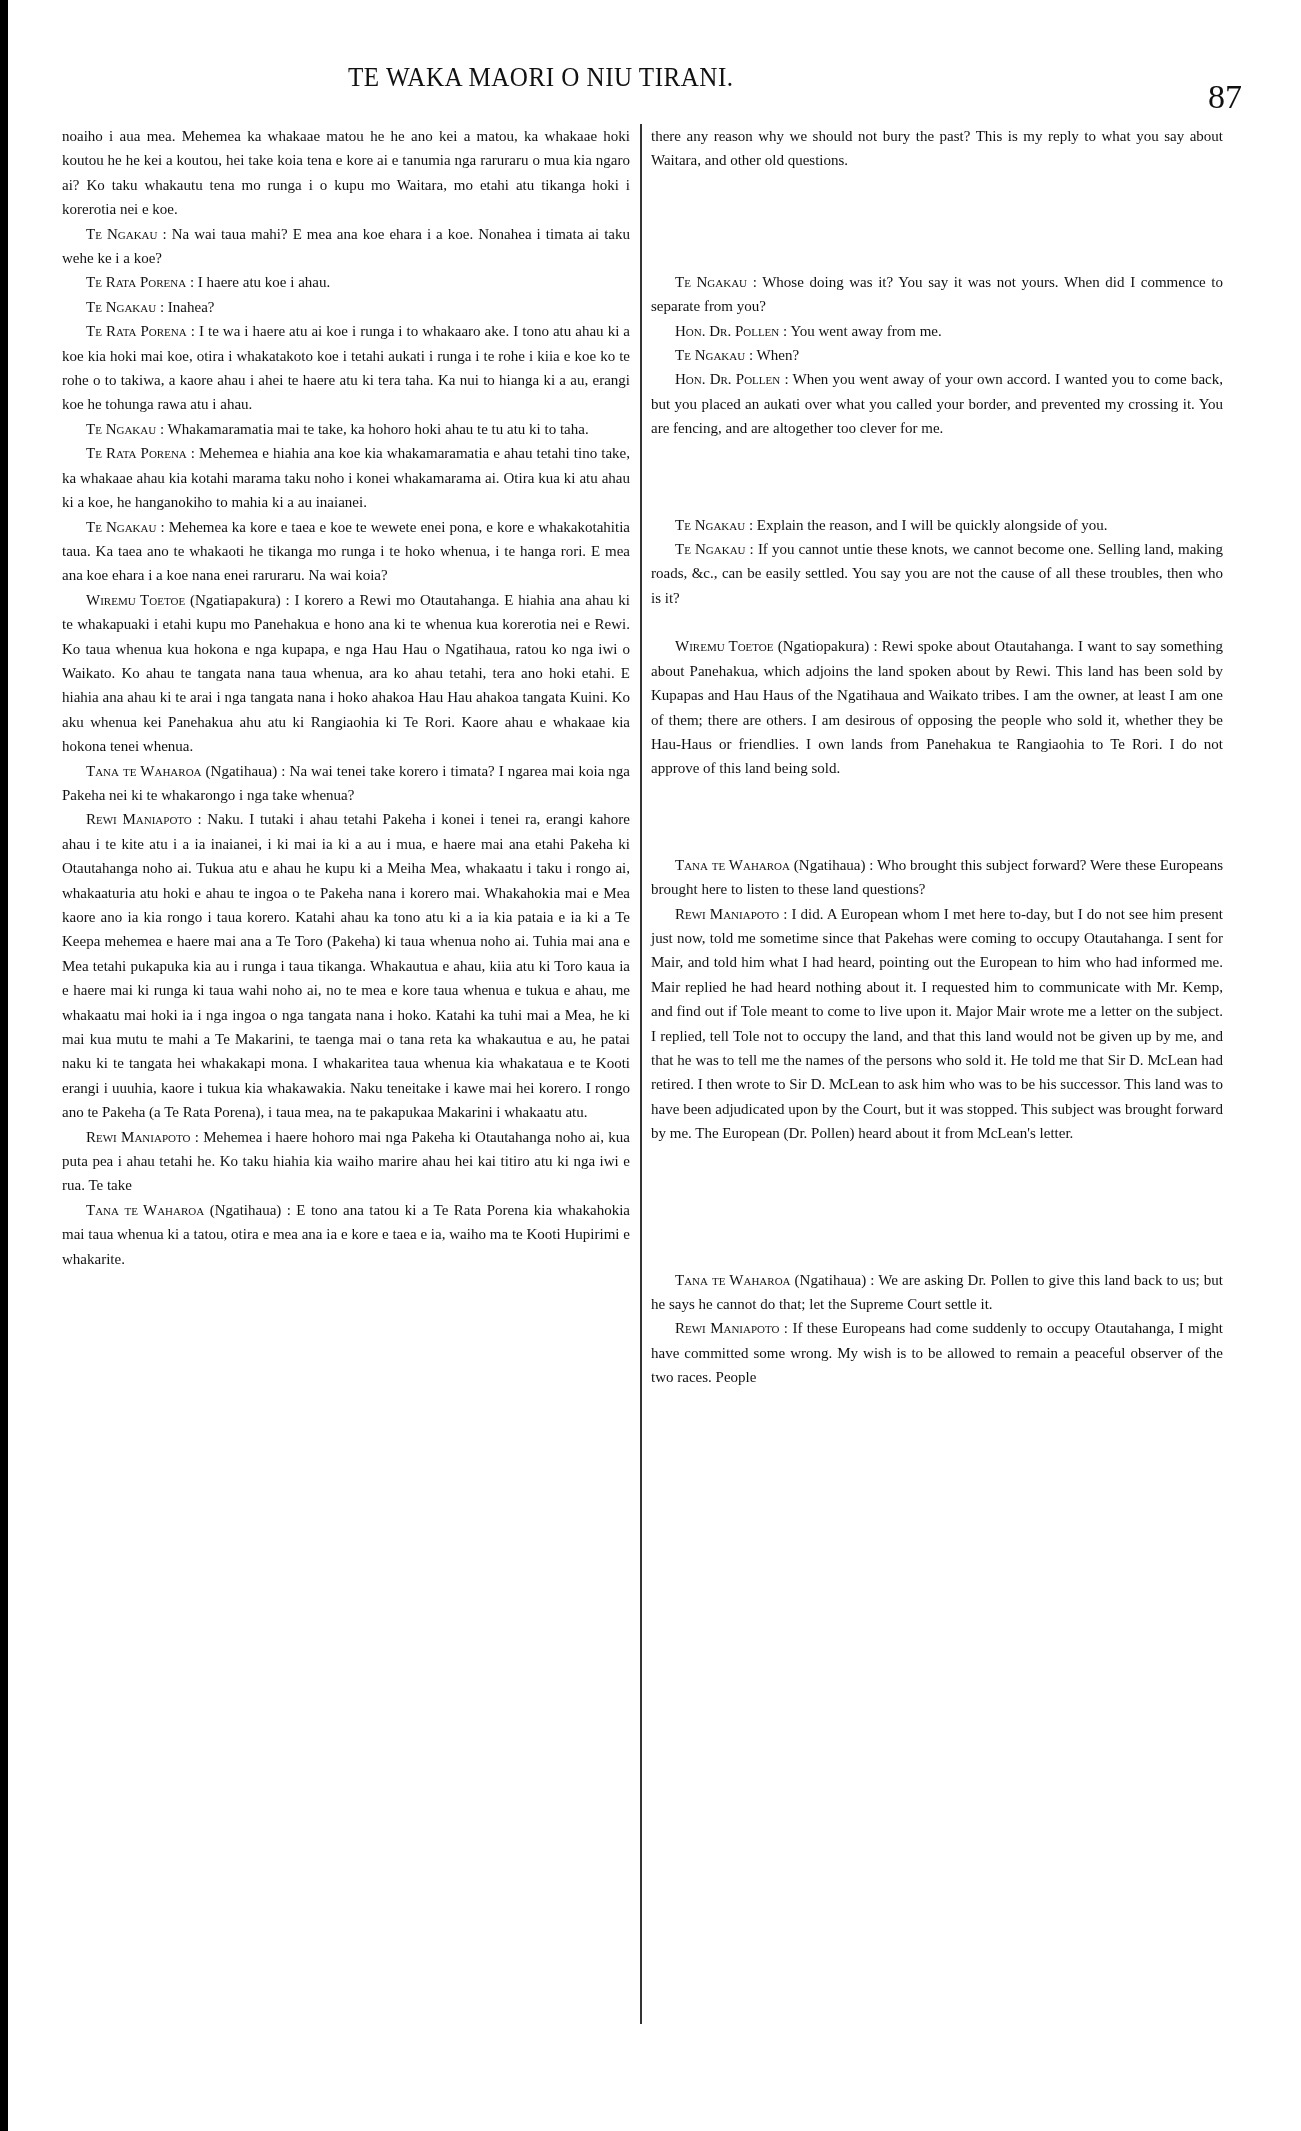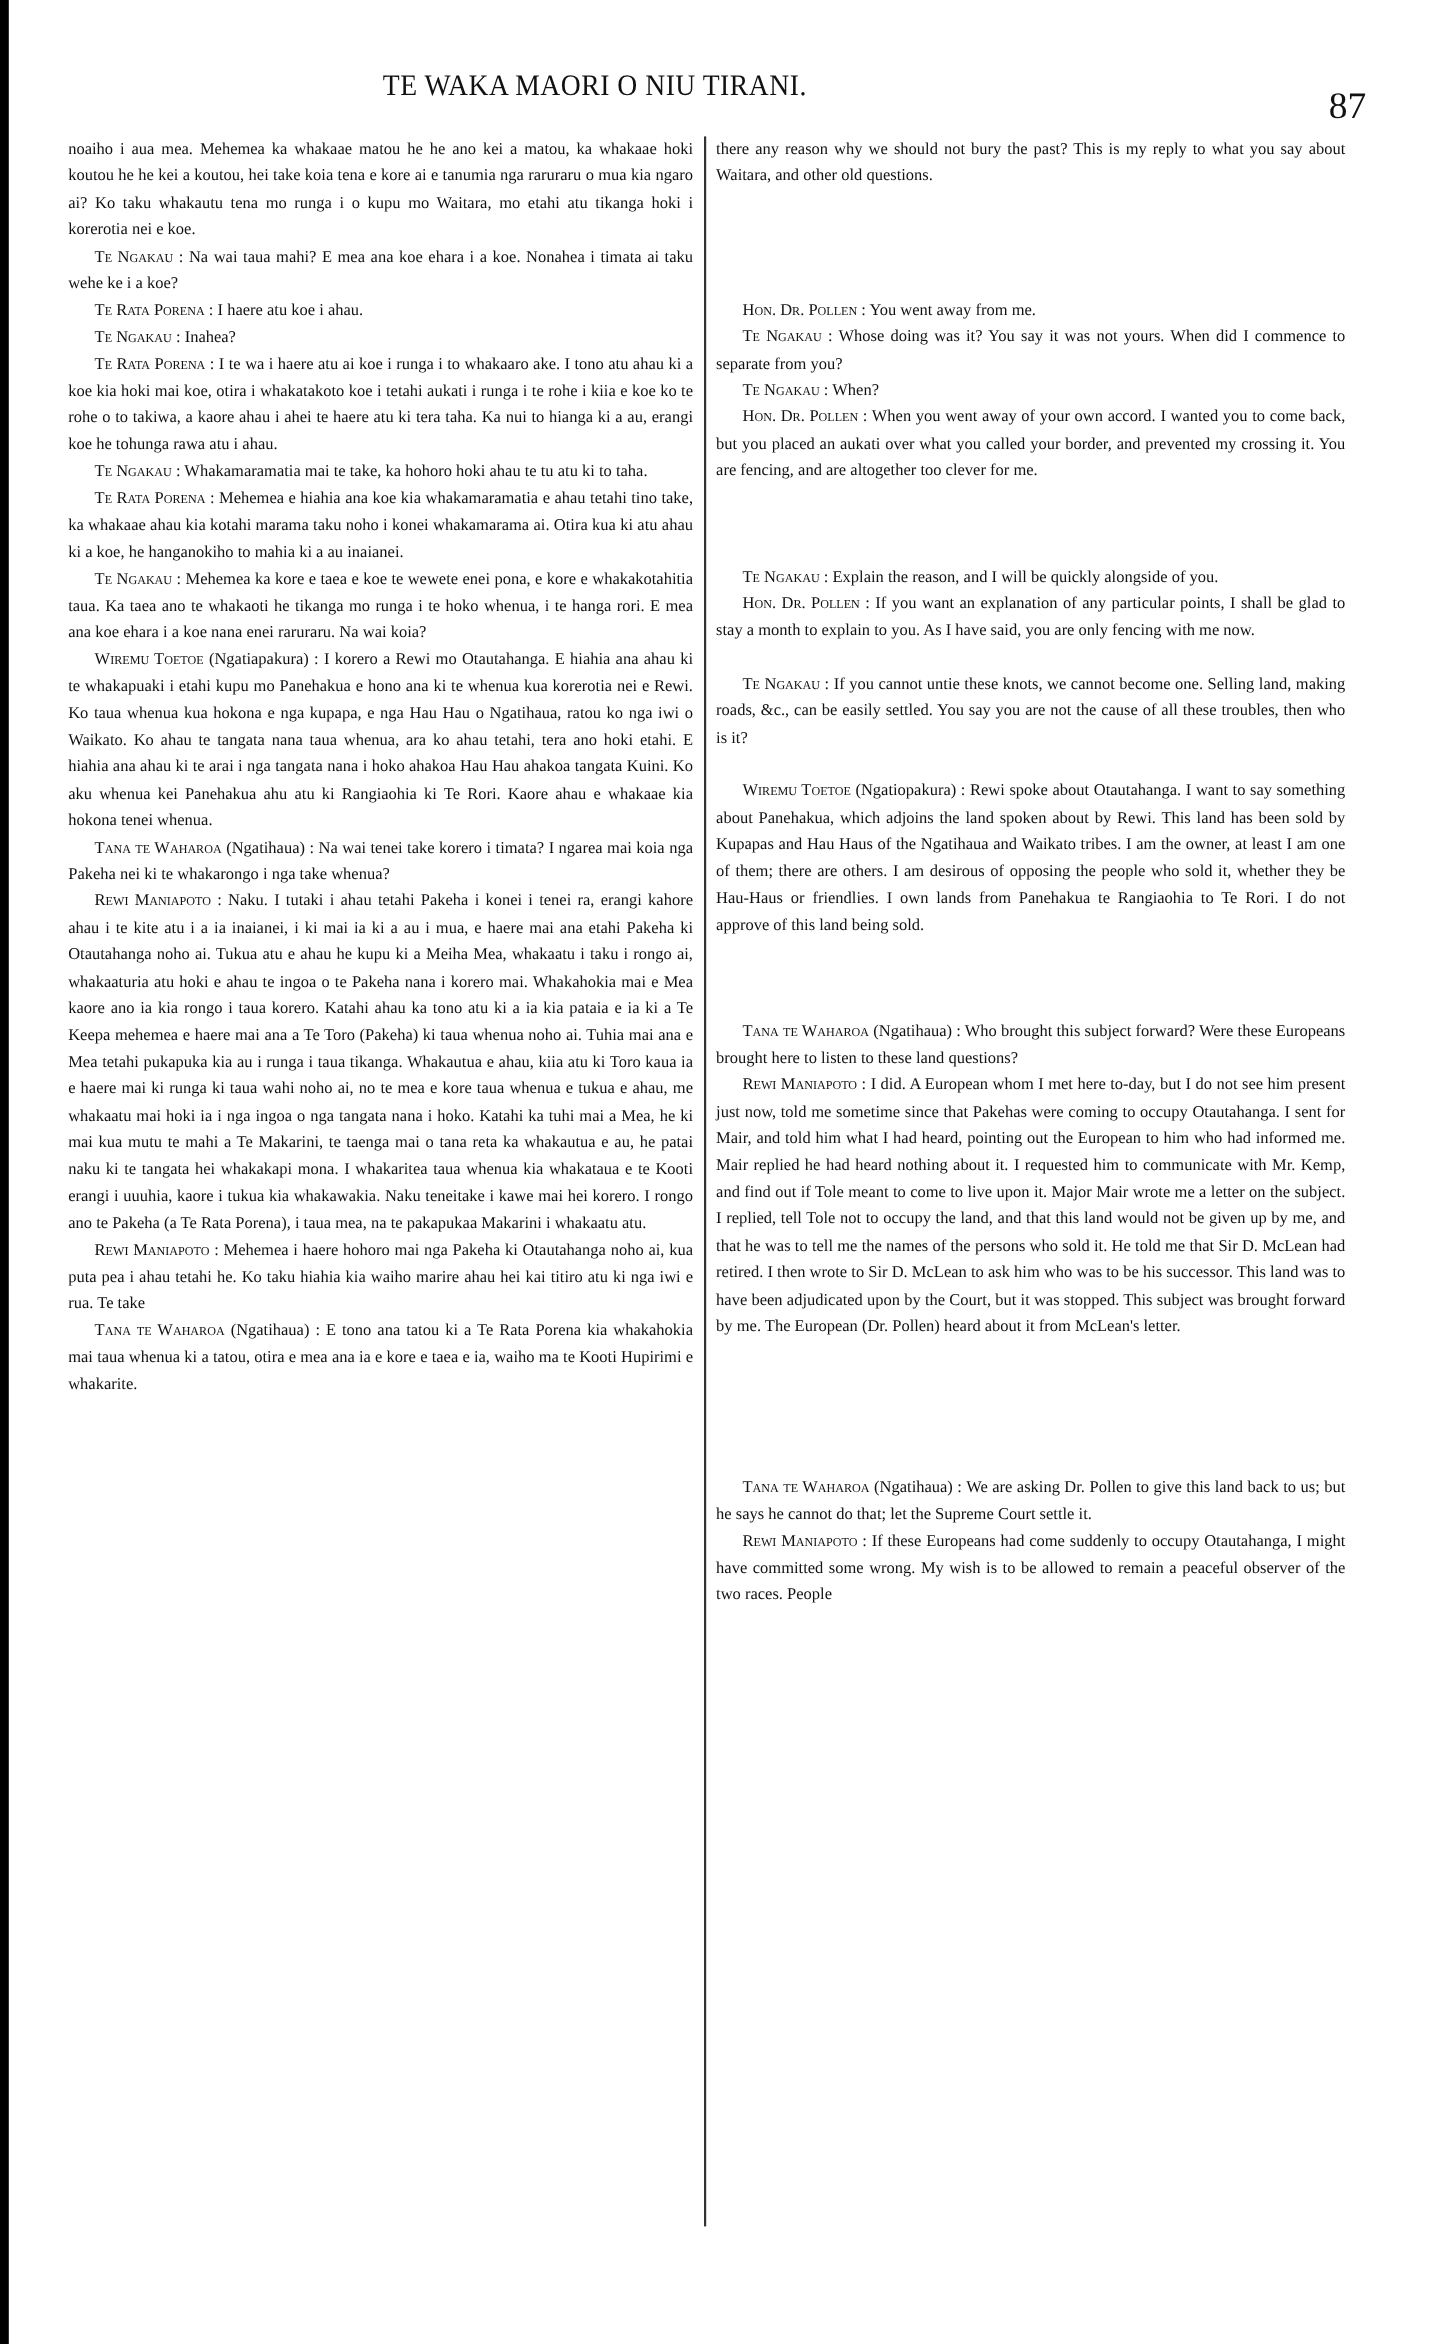--- a/index.html
+++ b/index.html
@@ -43,25 +43,24 @@
   <p><span class="sc">Te Ngakau</span> : <span>Mehemea ka kore e taea e koe te wewete enei pona, e kore e whakakotahitia taua. Ka taea ano te whakaoti he tikanga mo runga i te hoko whenua, i te hanga rori. E mea ana koe ehara i a koe nana enei raruraru. Na wai koia?</span></p>
   <p><span class="sc">Wiremu Toetoe</span> <span>(Ngatiapakura)</span> : <span>I korero a Rewi mo Otautahanga. E hiahia ana ahau ki te whakapuaki i etahi kupu mo Panehakua e hono ana ki te whenua kua korerotia nei e Rewi. Ko taua whenua kua hokona e nga kupapa, e nga Hau Hau o Ngatihaua, ratou ko nga iwi o Waikato. Ko ahau te tangata nana taua whenua, ara ko ahau tetahi, tera ano hoki etahi. E hiahia ana ahau ki te arai i nga tangata nana i hoko ahakoa Hau Hau ahakoa tangata Kuini. Ko aku whenua kei Panehakua ahu atu ki Rangiaohia ki Te Rori. Kaore ahau e whakaae kia hokona tenei whenua.</span></p>
   <p><span class="sc">Tana te Waharoa</span> <span>(Ngatihaua)</span> : <span>Na wai tenei take korero i timata? I ngarea mai koia nga Pakeha nei ki te whakarongo i nga take whenua?</span></p>
   <p><span class="sc">Rewi Maniapoto</span> : <span>Naku. I tutaki i ahau tetahi Pakeha i konei i tenei ra, erangi kahore ahau i te kite atu i a ia inaianei, i ki mai ia ki a au i mua, e haere mai ana etahi Pakeha ki Otautahanga noho ai. Tukua atu e ahau he kupu ki a Meiha Mea, whakaatu i taku i rongo ai, whakaaturia atu hoki e ahau te ingoa o te Pakeha nana i korero mai. Whakahokia mai e Mea kaore ano ia kia rongo i taua korero. Katahi ahau ka tono atu ki a ia kia pataia e ia ki a Te Keepa mehemea e haere mai ana a Te Toro (Pakeha) ki taua whenua noho ai. Tuhia mai ana e Mea tetahi pukapuka kia au i runga i taua tikanga. Whakautua e ahau, kiia atu ki Toro kaua ia e haere mai ki runga ki taua wahi noho ai, no te mea e kore taua whenua e tukua e ahau, me whakaatu mai hoki ia i nga ingoa o nga tangata nana i hoko. Katahi ka tuhi mai a Mea, he ki mai kua mutu te mahi a Te Makarini, te taenga mai o tana reta ka whakautua e au, he patai naku ki te tangata hei whakakapi mona. I whakaritea taua whenua kia whakataua e te Kooti erangi i uuuhia, kaore i tukua kia whakawakia. Naku teneitake i kawe mai hei korero. I rongo ano te Pakeha (a Te Rata Porena), i taua mea, na te pakapukaa Makarini i whakaatu atu.</span></p>
   <p><span class="sc">Rewi Maniapoto</span> : <span>Mehemea i haere hohoro mai nga Pakeha ki Otautahanga noho ai, kua puta pea i ahau tetahi he. Ko taku hiahia kia waiho marire ahau hei kai titiro atu ki nga iwi e rua. Te take</span></p>
   <p><span class="sc">Tana te Waharoa</span> <span>(Ngatihaua)</span> : <span>E tono ana tatou ki a Te Rata Porena kia whakahokia mai taua whenua ki a tatou, otira e mea ana ia e kore e taea e ia, waiho ma te Kooti Hupirimi e whakarite.</span></p>
 </div>
 
 <div class="col col-right">
   <p class="cont" style="margin-bottom:97px"><span>there any reason why we should not bury the past? This is my reply to what you say about Waitara, and other old questions.</span></p>
+  <p><span class="sc">Te Ngakau</span> : <span>Whose doing was it? You say it was not yours. When did I commence to separate from you?</span></p>
   <p><span class="sc">Hon. Dr. Pollen</span> : <span>You went away from me.</span></p>
-  <p><span class="sc">Te Ngakau</span> : <span>Whose doing was it? You say it was not yours. When did I commence to separate from you?</span></p>
   <p><span class="sc">Te Ngakau</span> : <span>When?</span></p>
   <p style="margin-bottom:72px"><span class="sc">Hon. Dr. Pollen</span> : <span>When you went away of your own accord. I wanted you to come back, but you placed an</span> <span class="it">aukati</span> <span>over what you called your border, and prevented my crossing it. You are fencing, and are altogether too clever for me.</span></p>
   <p><span class="sc">Te Ngakau</span> : <span>Explain the reason, and I will be quickly alongside of you.</span></p>
-  <p style="margin-bottom:24px"><span class="sc">Hon. Dr. Pollen</span> : <span>If you want an explanation of any particular points, I shall be glad to stay a month to explain to you. As I have said, you are only fencing with me now.</span></p>
   <p style="margin-bottom:24px"><span class="sc">Te Ngakau</span> : <span>If you cannot untie these knots, we cannot become one. Selling land, making roads, &amp;c., can be easily settled. You say you are not the cause of all these troubles, then who is it?</span></p>
   <p style="margin-bottom:72px"><span class="sc">Wiremu Toetoe</span> <span>(Ngatiopakura)</span> : <span>Rewi spoke about Otautahanga. I want to say something about Panehakua, which adjoins the land spoken about by Rewi. This land has been sold by Kupapas and Hau Haus of the Ngatihaua and Waikato tribes. I am the owner, at least I am one of them; there are others. I am desirous of opposing the people who sold it, whether they be Hau-Haus or friendlies. I own lands from Panehakua te Rangiaohia to Te Rori. I do not approve of this land being sold.</span></p>
   <p><span class="sc">Tana te Waharoa</span> <span>(Ngatihaua)</span> : <span>Who brought this subject forward? Were these Europeans brought here to listen to these land questions?</span></p>
   <p style="margin-bottom:122px"><span class="sc">Rewi Maniapoto</span> : <span>I did. A European whom I met here to-day, but I do not see him present just now, told me sometime since that Pakehas were coming to occupy Otautahanga. I sent for Mair, and told him what I had heard, pointing out the European to him who had informed me. Mair replied he had heard nothing about it. I requested him to communicate with Mr. Kemp, and find out if Tole meant to come to live upon it. Major Mair wrote me a letter on the subject. I replied, tell Tole not to occupy the land, and that this land would not be given up by me, and that he was to tell me the names of the persons who sold it. He told me that Sir D. McLean had retired. I then wrote to Sir D. McLean to ask him who was to be his successor. This land was to have been adjudicated upon by the Court, but it was stopped. This subject was brought forward by me. The European (Dr. Pollen) heard about it from McLean's letter.</span></p>
   <p style=""><span class="sc">Tana te Waharoa</span> <span>(Ngatihaua)</span> : <span>We are asking Dr. Pollen to give this land back to us; but he says he cannot do that; let the Supreme Court settle it.</span></p>
   <p><span class="sc">Rewi Maniapoto</span> : <span>If these Europeans had come suddenly to occupy Otautahanga, I might have committed some wrong. My wish is to be allowed to remain a peaceful observer of the two races. People</span></p>
 </div>
 
 </body></html>

